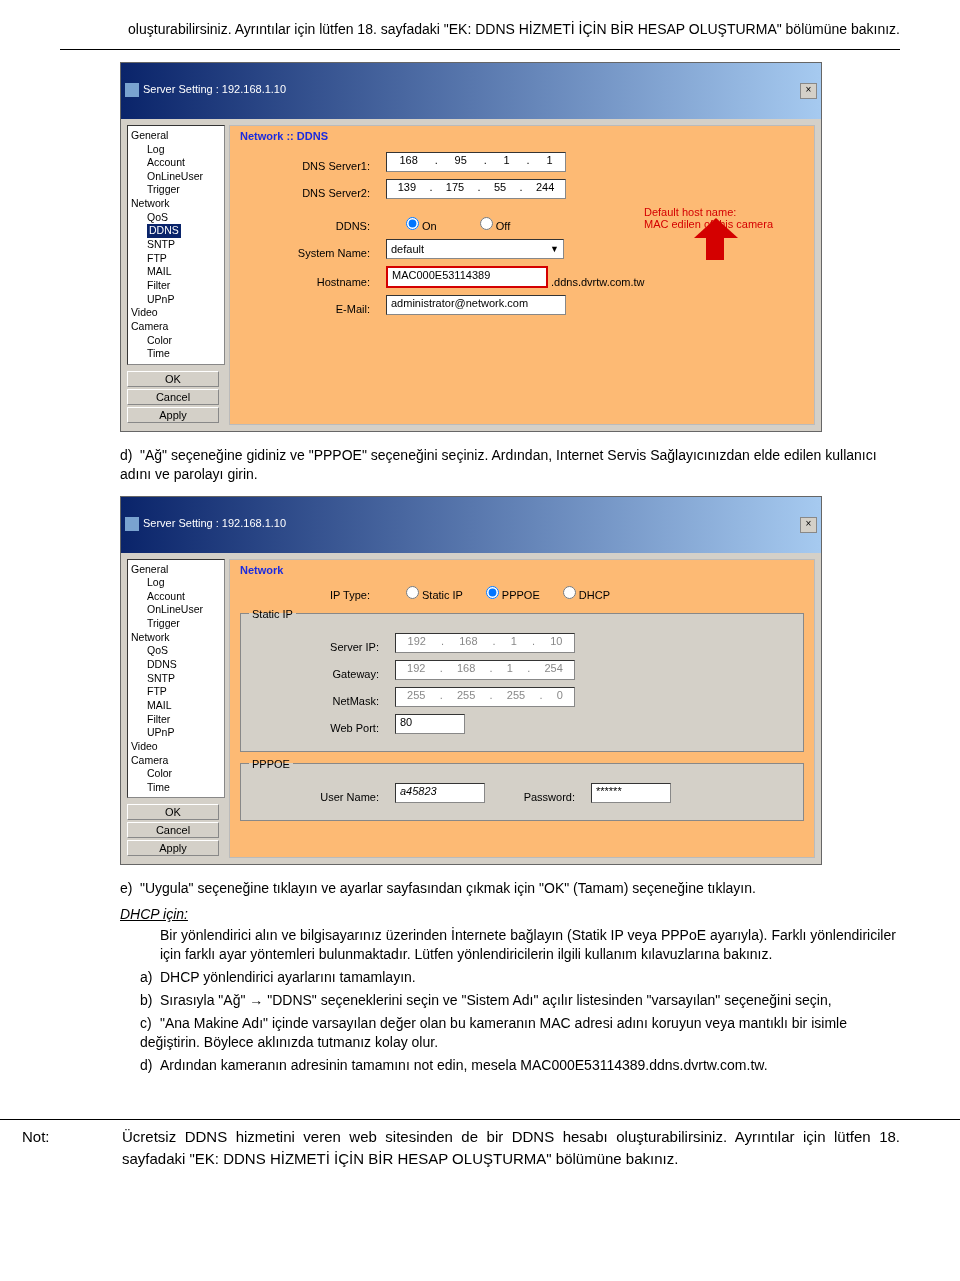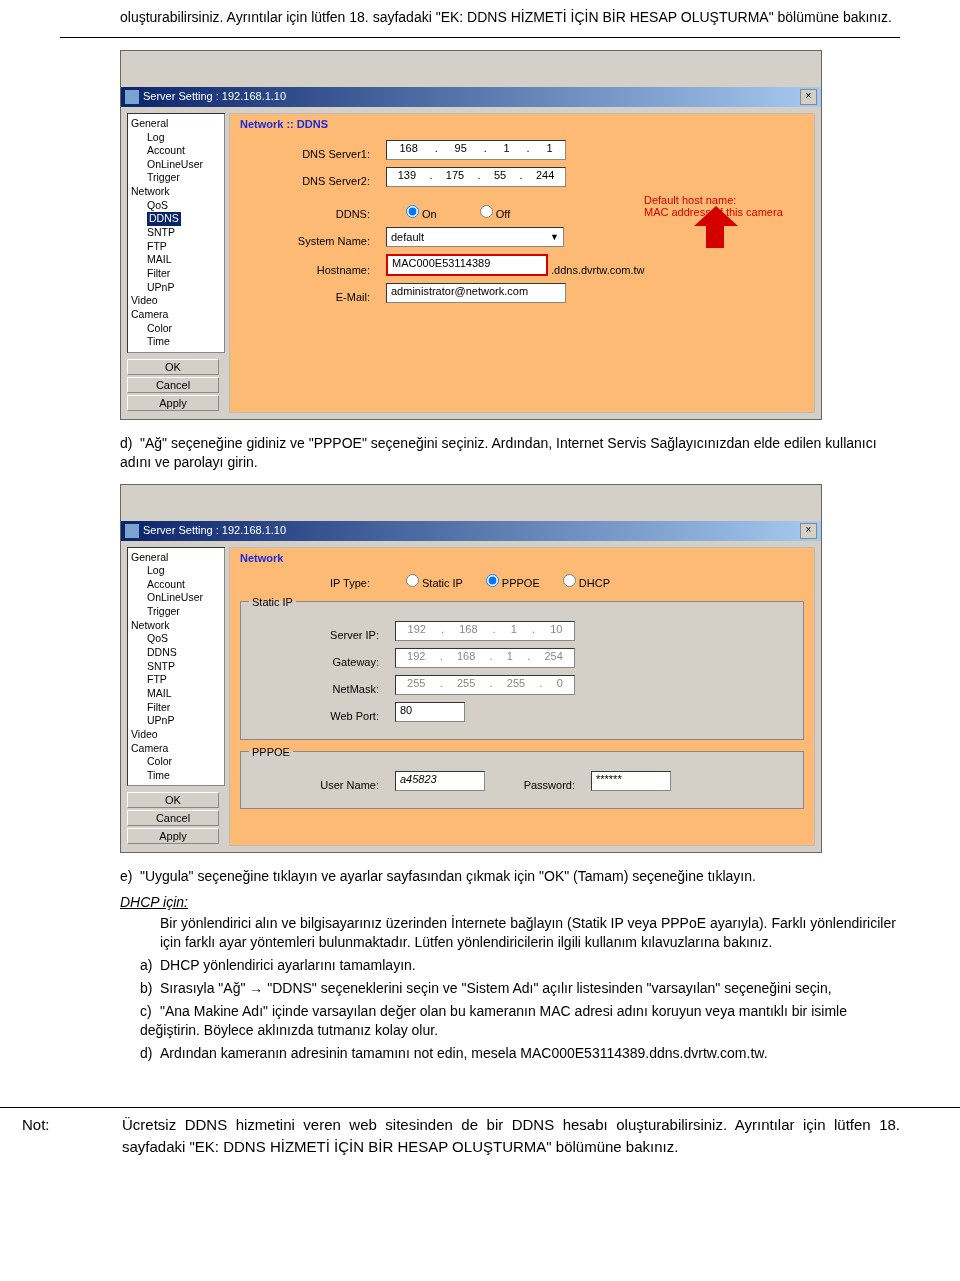--- a/index.html
+++ b/index.html
@@ -8,44 +8,43 @@
     color: #000;
     margin: 0;
     padding: 0;
     background: #fff;
     width: 960px;
   }
   .page {
     padding: 0 60px 40px 60px;
   }
   .para {
-    margin: 8px 0 10px 60px;
+    margin: 20px 0 10px 60px;
     line-height: 1.35;
+    text-align: right;
   }
   hr.sep {
     border: none;
     border-top: 1px solid #000;
     margin: 4px 0 12px 0;
   }
   .win {
     margin: 12px 0 14px 60px;
     width: 700px;
     border: 1px solid #666;
     background: #d4d0c8;
     font-size: 11px;
   }
   .titlebar {
     background: linear-gradient(to right, #0a246a, #a6caf0);
     color: #fff;
-    padding: 2px 4px;
+    padding: 20px 4px;
     display: flex;
     justify-content: space-between;
-    align-items: center;
     font-size: 11px;
-    margin-top: 36px;
   }
   .titlebar .icon {
     width: 14px; height: 14px; background: #7aa3d0; display:inline-block; margin-right:4px; vertical-align:middle;
   }
   .closebtn {
     width: 15px; height: 14px; background:#d4d0c8; color:#000; border:1px solid #888; text-align:center; line-height:12px; font-size:10px;
   }
   .win-body {
     display: flex;
     padding: 6px;
@@ -202,21 +201,21 @@
           <span class="lbl">Hostname:</span>
           <span class="txtbox">MAC000E53114389</span>
           <span class="suffix">.ddns.dvrtw.com.tw</span>
         </div>
         <div class="formrow">
           <span class="lbl">E-Mail:</span>
           <span class="txtbox">administrator@network.com</span>
         </div>
         <div class="redtxt" style="top:80px; right:10px; width:160px;">
           <div>Default host name:</div>
-            <div>MAC address of this camera</div>
+            <div>MAC edilen of this camera</div>
         </div>
         <div class="arrow-up" style="top:88px; right:70px;">
           <div class="head"></div>
             <div class="shaft"></div>
         </div>
       </div>
     </div>
   </div>
 
   <div class="list-item-d">

